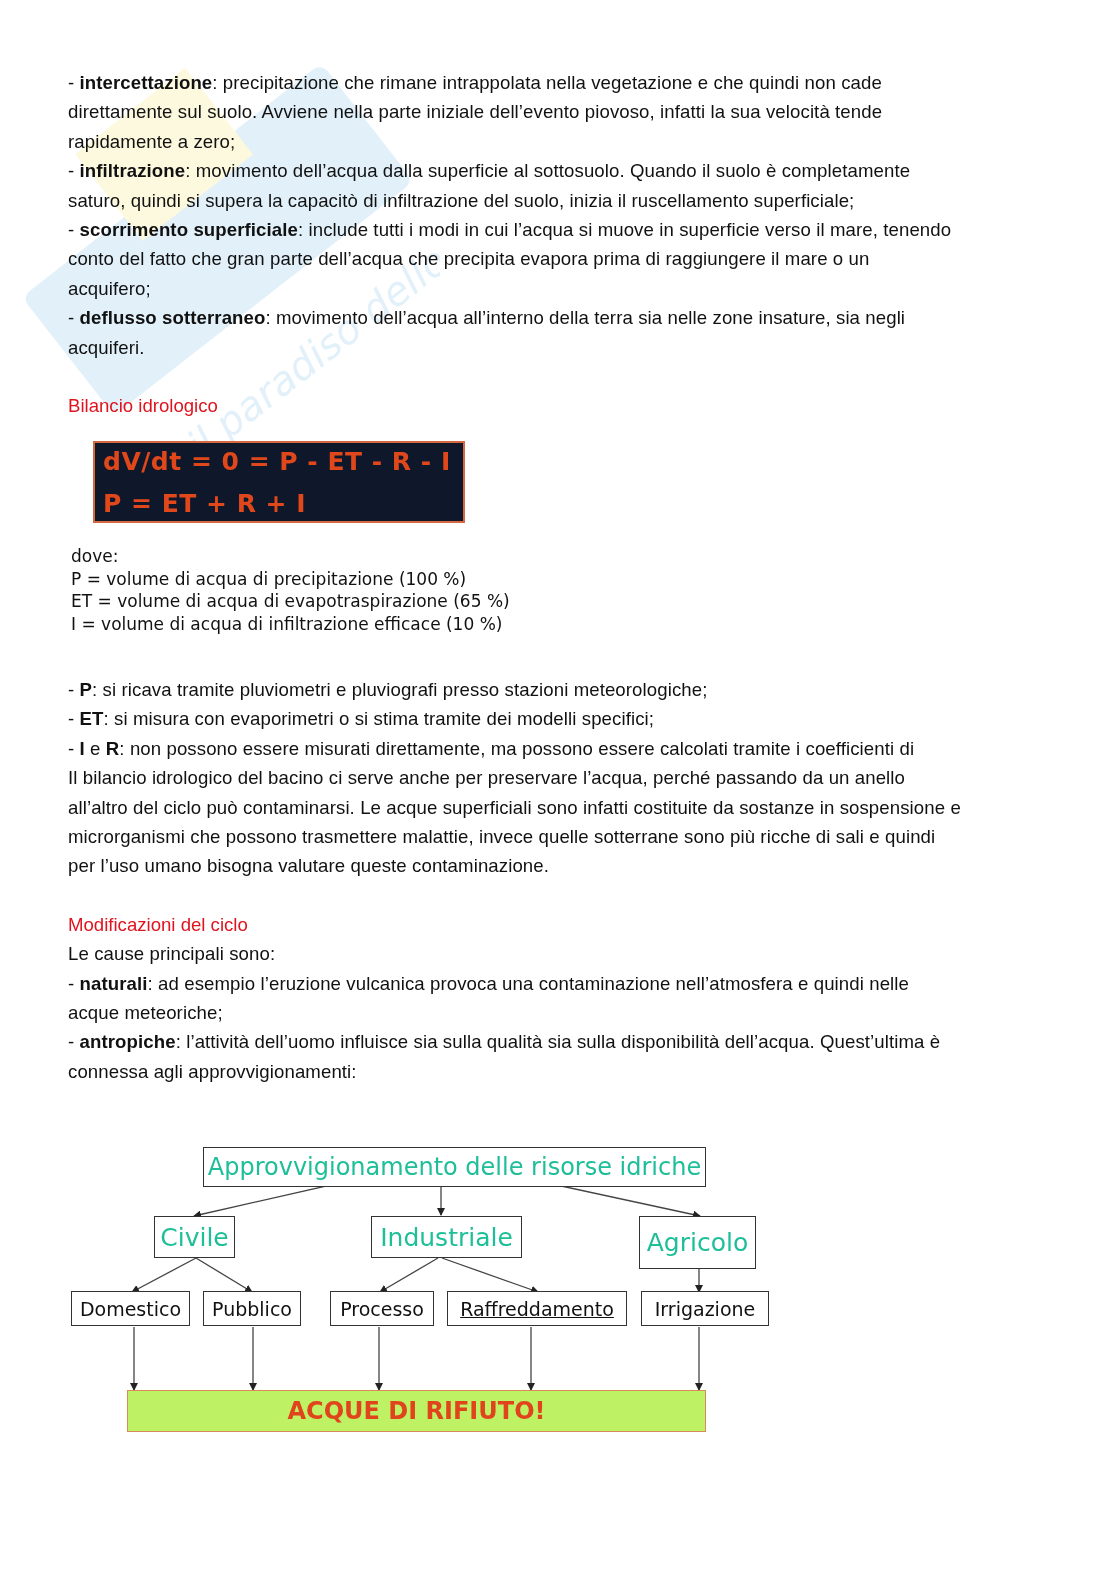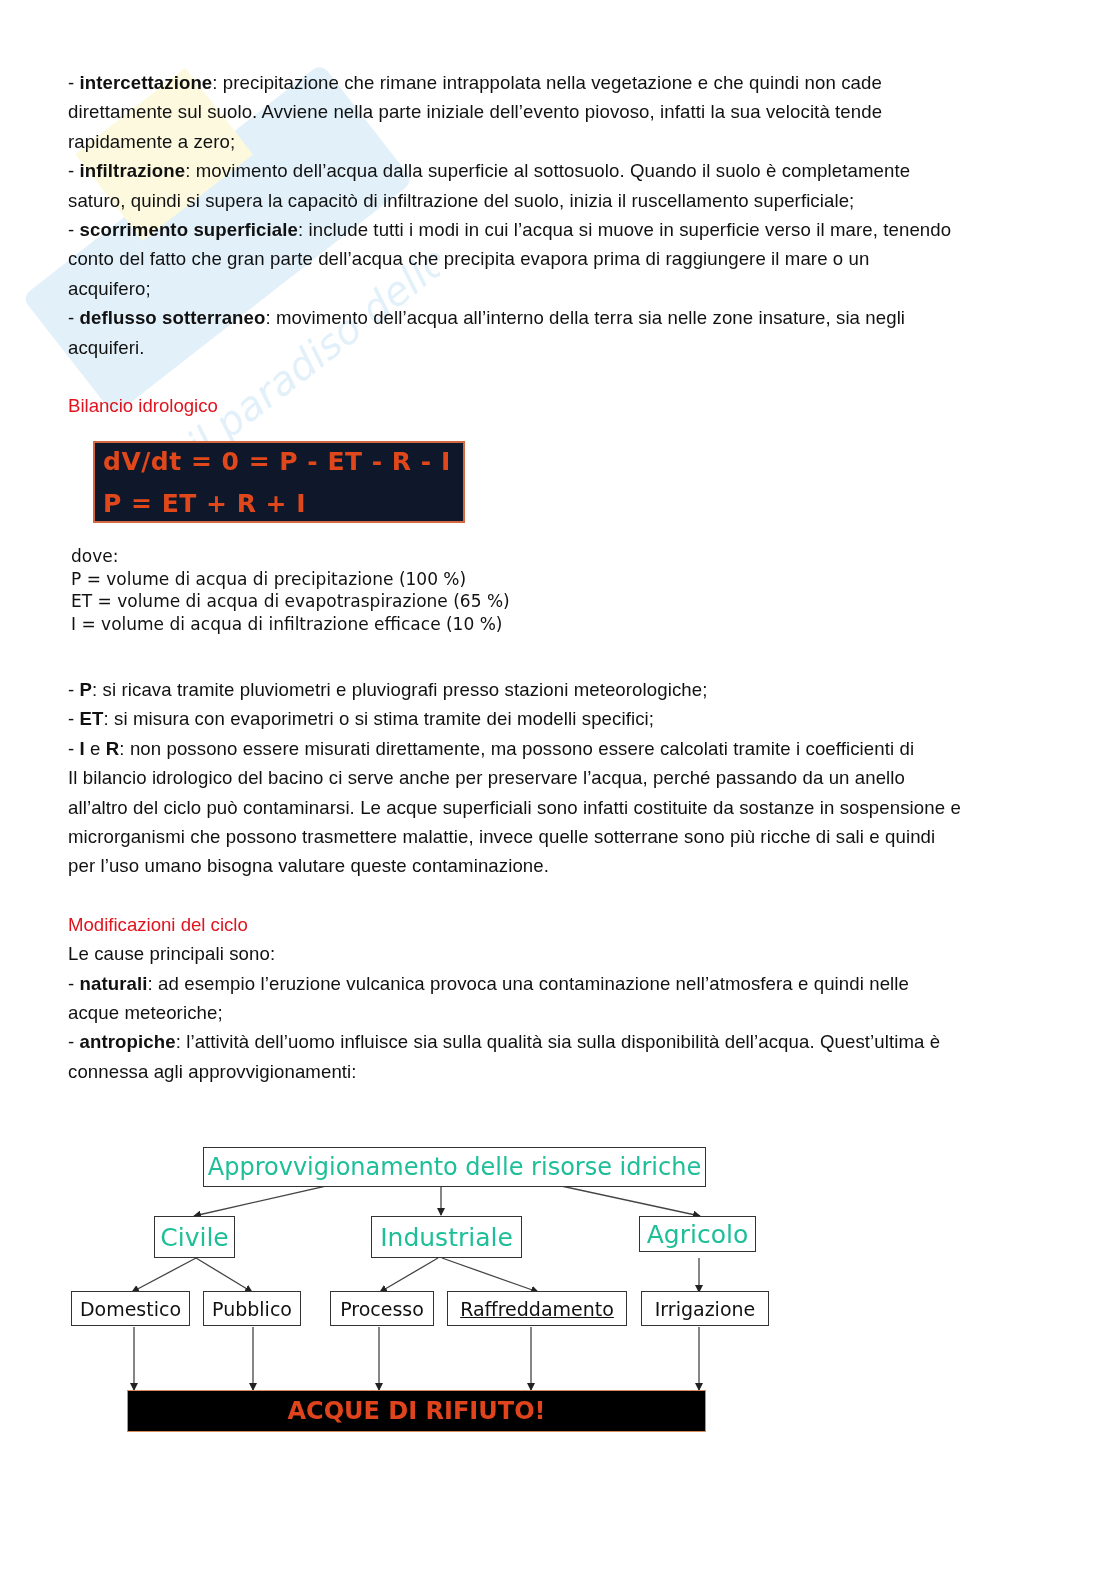--- a/index.html
+++ b/index.html
@@ -20,21 +20,21 @@
   .t-block { position: absolute; left: 68px; width: 990px; }
   .diagram { position: absolute; left: 0; top: 0; width: 1116px; height: 1579px; pointer-events: none; }
   .node { position: absolute; border: 1.5px solid #333; background: #fff; box-sizing: border-box;
           display: flex; align-items: center; justify-content: center;
           font-family: "DejaVu Sans", sans-serif; pointer-events: auto; }
   .node.teal { color: #1ebf98; }
   .node.dark { color: #111; font-size: 19px; }
   .node.root { font-size: 24px; }
   .node.cat { font-size: 25px; }
   .waste { position: absolute; left: 127px; top: 1390px; width: 579px; height: 42px;
-           background: #000000; border: 1.5px solid #d98a5a; box-sizing: border-box;
+           background: #bef264; border: 1.5px solid #d98a5a; box-sizing: border-box;
            display: flex; align-items: center; justify-content: center;
            font-family: "DejaVu Sans", sans-serif; font-weight: bold; font-size: 24px; color: #e0441c; }
 </style>
 </head>
 <body>
 
 <svg class="watermark" viewBox="0 0 420 430">
   <g opacity="0.13" transform="rotate(-38 210 215)">
     <rect x="20" y="120" width="380" height="150" rx="10" fill="#1f8fd8"></rect>
     <rect x="150" y="40" width="140" height="110" fill="#f4d90a"></rect>
@@ -113,21 +113,21 @@
     <line x1="379" y1="1327" x2="379" y2="1390" marker-end="url(#ah2)"></line>
     <line x1="531" y1="1327" x2="531" y2="1390" marker-end="url(#ah2)"></line>
     <line x1="699" y1="1327" x2="699" y2="1390" marker-end="url(#ah2)"></line>
   </g>
 </svg>
 
 <div class="node teal root" style="left:203px; top:1120px; width:503px; height:40px;margin-top:27px;">Approvvigionamento delle risorse idriche</div>
 
 <div class="node teal cat" style="left:154px; top:1216px; width:81px; height:42px;">Civile</div>
 <div class="node teal cat" style="left:371px; top:1216px; width:151px; height:42px;">Industriale</div>
-<div class="node teal cat" style="left:639px; top:1216px; width:117px; height:36px;">Agricolo</div>
+<div class="node teal cat" style="left:639px; top:1216px; width:117px; height:53px;">Agricolo</div>
 
 <div class="node dark" style="left:71px; top:1291px; width:119px; height:35px;">Domestico</div>
 <div class="node dark" style="left:203px; top:1291px; width:98px; height:35px;">Pubblico</div>
 <div class="node dark" style="left:330px; top:1291px; width:104px; height:35px;">Processo</div>
 <div class="node dark" style="left:447px; top:1291px; width:180px; height:35px;text-decoration:underline;">Raffreddamento</div>
 <div class="node dark" style="left:641px; top:1291px; width:128px; height:35px;">Irrigazione</div>
 
 <div class="waste">ACQUE DI RIFIUTO!</div>
 
 </body></html>

